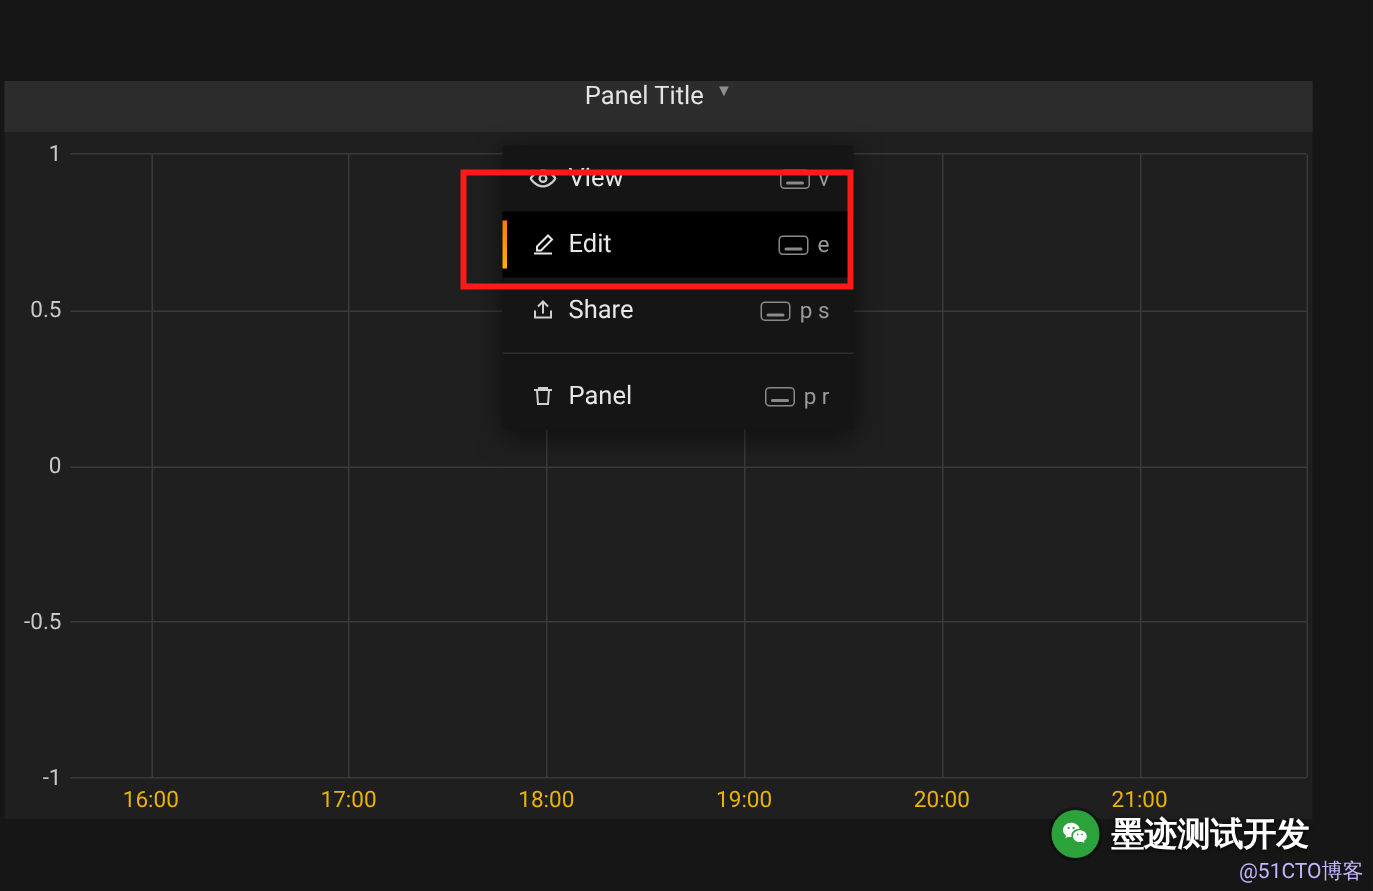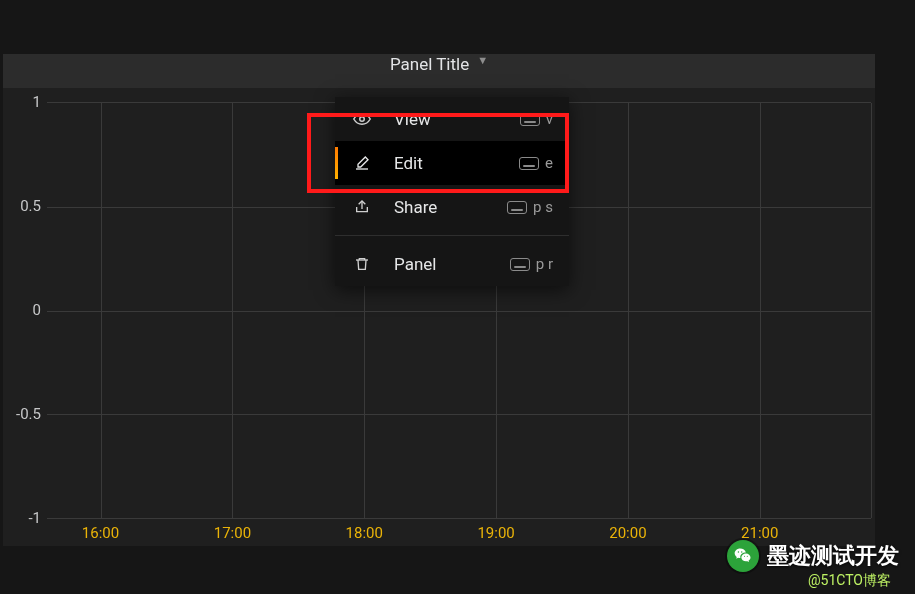--- a/index.html
+++ b/index.html
@@ -62,21 +62,21 @@
     width: 234px;
     background: #151515;
     box-shadow: 0 4px 18px rgba(0,0,0,.6);
   }
   .menu-item {
     display: flex; align-items: center;
     height: 44px;
     padding: 0 16px 0 18px;
     color: #e6e7e8;
     font-size: 17px;
-    gap: 23px;
+    gap: 8px;
     position: relative;
   }
   .menu-item .mi-icon { width: 18px; display: inline-flex; justify-content: center; }
   .menu-item .mi-label { flex: 0 0 auto; }
   .menu-item .mi-spacer { flex: 1 1 auto; }
   .menu-item .mi-kbd {
     display: inline-flex; align-items: center; gap: 6px;
     color: #9a9a9a; font-size: 15px;
   }
   .menu-item .mi-arrow { color: #9a9a9a; font-size: 11px; }
@@ -99,34 +99,34 @@
   }
   .menu-sep { height: 1px; background: #2e2e2e; margin: 6px 0; }
   .highlight-box {
     position: absolute;
     left: 307px; top: 113px;
     width: 262px; height: 80px;
     border: 4px solid #ff1a1a;
     pointer-events: none;
   }
   .watermark-chat {
-    position: absolute; right: 16px; bottom: 22px;
+    position: absolute; right: 42px; bottom: 22px;
     display: flex; align-items: center; gap: 8px;
     color: #fff; font-size: 22px; font-weight: 600;
     text-shadow: 0 1px 3px rgba(0,0,0,.9);
   }
   .wechat-icon {
     width: 32px; height: 32px; border-radius: 50%;
     background: #2ca33a;
     display: inline-flex; align-items: center; justify-content: center;
     box-shadow: 0 0 0 2px rgba(0,0,0,.3);
   }
   .watermark-blog {
-    position: absolute; right: 24px; bottom: 4px;
-    color: #bef264; font-size: 14px;
+    position: absolute; right: 6px; bottom: 4px;
+    color: #c4b5fd; font-size: 14px;
   }
   svg { display: block; }
 </style>
 </head>
 <body>
 
 <div class="panel">
   <div class="panel-header">
     <span>Panel Title</span>
     <span class="caret">▼</span>

